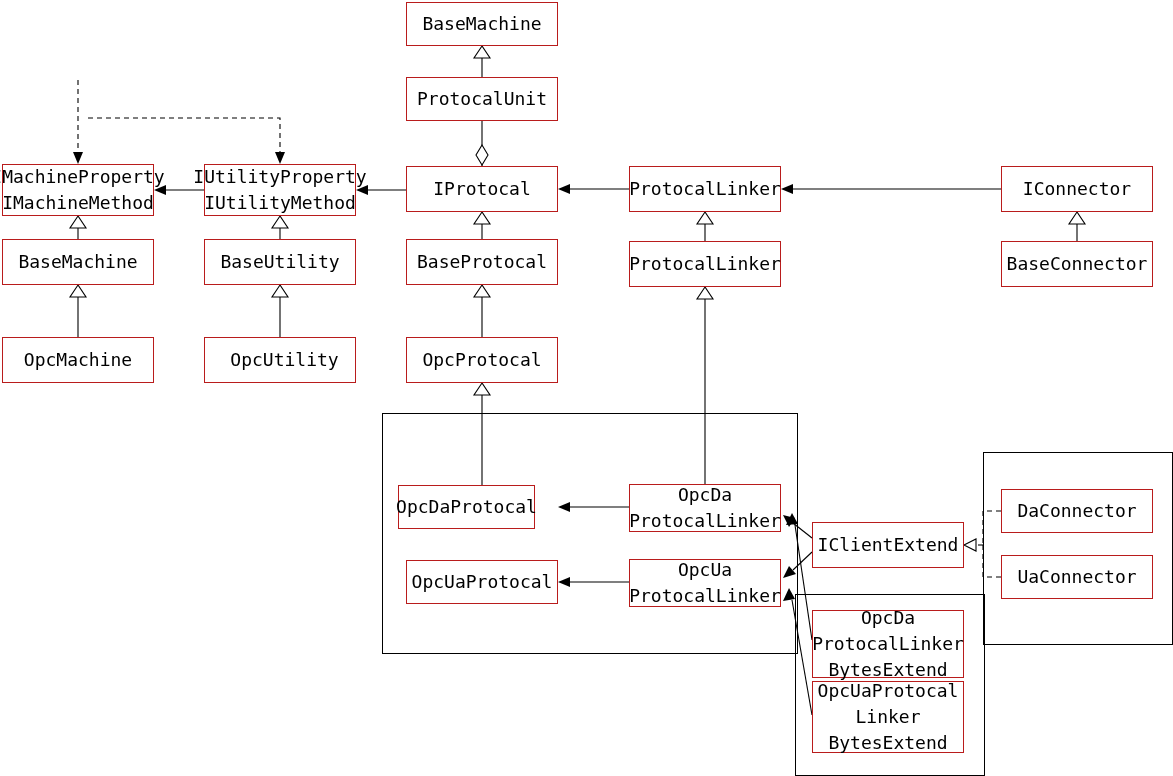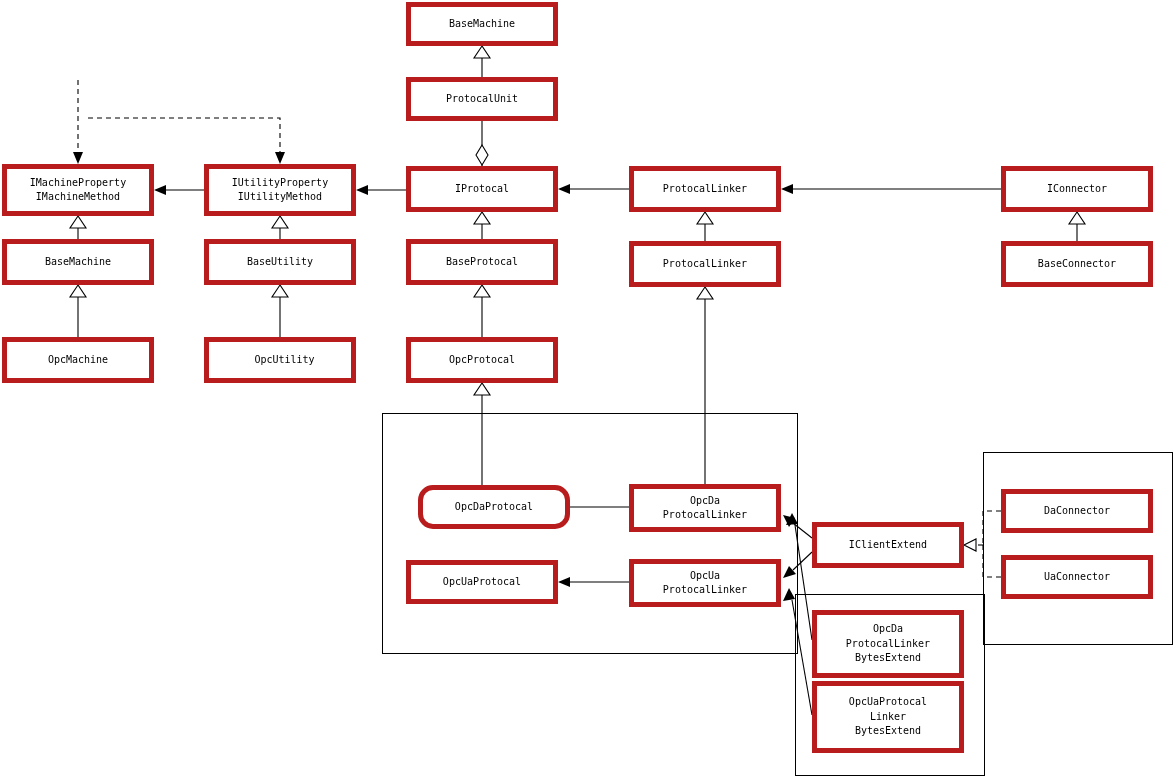--- a/index.html
+++ b/index.html
@@ -11,27 +11,27 @@
     position: relative;
     width: 1173px;
     height: 776px;
     background: #ffffff;
     font-family: "DejaVu Sans Mono", monospace;
     overflow: hidden;
   }
   .node {
     position: absolute;
     box-sizing: border-box;
-    border: 5px solid #b91c1c;
+    border: 1px solid #b91c1c;
     background: #ffffff;
     display: flex;
     align-items: center;
     justify-content: center;
     text-align: center;
-    font-size: 10px;
+    font-size: 18px;
     line-height: 1.45;
     color: #000000;
     white-space: pre-line;
     z-index: 3;
   }
   .group-box {
     position: absolute;
     box-sizing: border-box;
     border: 1px solid #000000;
     background: transparent;
@@ -163,21 +163,21 @@
   <div class="node" style="left:629px;top:166px;width:152px;height:46px;">ProtocalLinker</div>
   <div class="node" style="left:1001px;top:166px;width:152px;height:46px;">IConnector</div>
   <div class="node" style="left:2px;top:239px;width:152px;height:46px;">BaseMachine</div>
   <div class="node" style="left:204px;top:239px;width:152px;height:46px;">BaseUtility</div>
   <div class="node" style="left:406px;top:239px;width:152px;height:46px;">BaseProtocal</div>
   <div class="node" style="left:629px;top:241px;width:152px;height:46px;">ProtocalLinker</div>
   <div class="node" style="left:1001px;top:241px;width:152px;height:46px;">BaseConnector</div>
   <div class="node" style="left:2px;top:337px;width:152px;height:46px;">OpcMachine</div>
   <div class="node" style="left:204px;top:337px;width:152px;height:46px;padding-left:9px;">OpcUtility</div>
   <div class="node" style="left:406px;top:337px;width:152px;height:46px;">OpcProtocal</div>
-  <div class="node" style="left:418px;top:485px;width:152px;height:44px;border-radius:15px;">OpcDaProtocal</div>
+  <div class="node" style="left:398px;top:485px;width:137px;height:44px;">OpcDaProtocal</div>
   <div class="node" style="left:629px;top:484px;width:152px;height:48px;">OpcDa
 ProtocalLinker</div>
   <div class="node" style="left:812px;top:522px;width:152px;height:46px;">IClientExtend</div>
   <div class="node" style="left:1001px;top:489px;width:152px;height:44px;">DaConnector</div>
   <div class="node" style="left:406px;top:560px;width:152px;height:44px;">OpcUaProtocal</div>
   <div class="node" style="left:629px;top:559px;width:152px;height:48px;">OpcUa
 ProtocalLinker</div>
   <div class="node" style="left:1001px;top:555px;width:152px;height:44px;">UaConnector</div>
   <div class="node" style="left:812px;top:610px;width:152px;height:68px;">OpcDa
 ProtocalLinker

